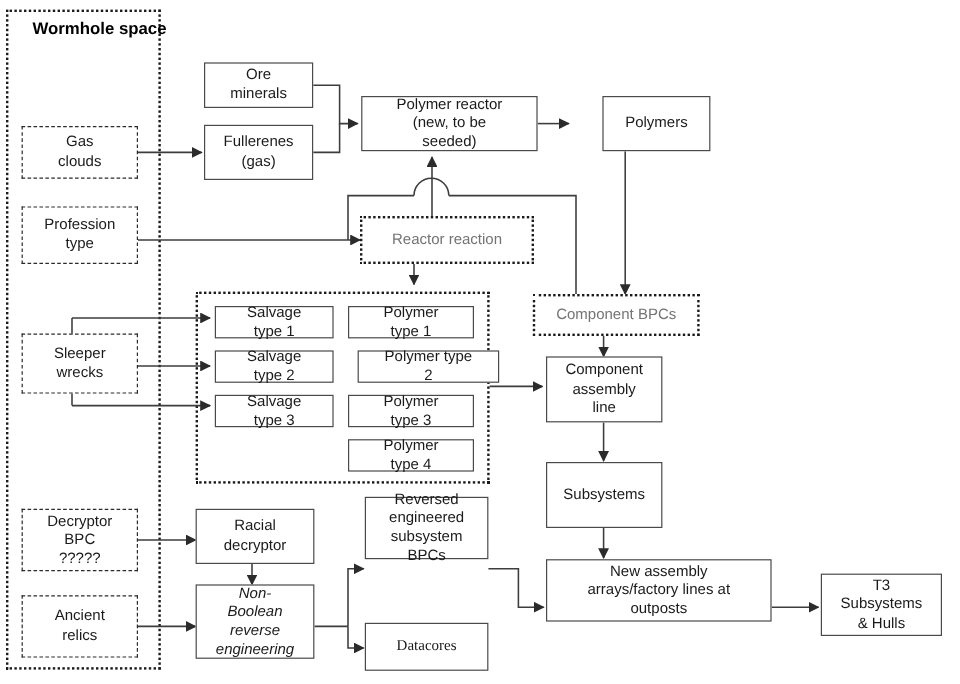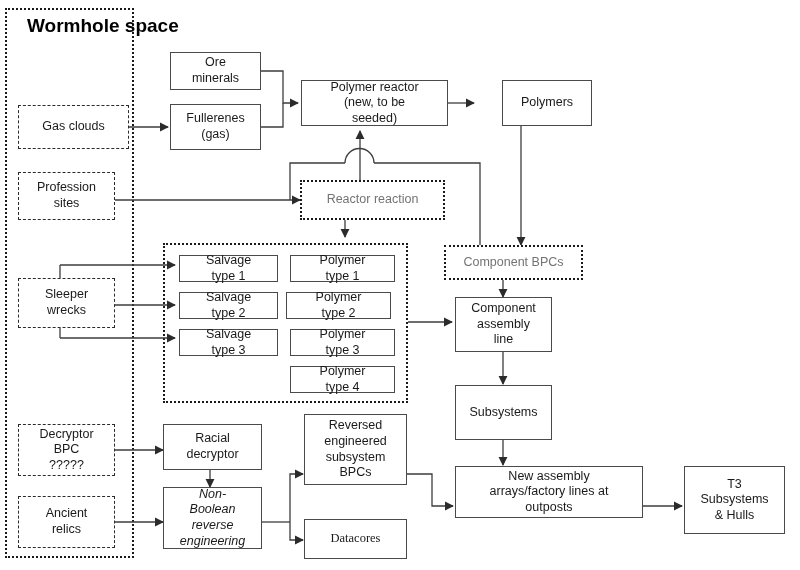--- a/index.html
+++ b/index.html
@@ -52,21 +52,21 @@
     text-align: center;
     color: #737373;
     font-size: 12.5px;
     line-height: 1.25;
     background: #ffffff;
     z-index: 5;
   }
   .group-label {
     position: absolute;
     font-weight: bold;
-    font-size: 19px;
+    font-size: 14px;
     color: #000000;
     z-index: 6;
   }
   .italic {
     font-style: italic;
   }
   svg.wires {
     position: absolute;
     left: 0;
     top: 0;
@@ -139,23 +139,23 @@
       <path d="M 262 522 L 290 522"></path>
       <path d="M 290 522 L 290 474 L 303 474" marker-end="url(#ah)"></path>
       <path d="M 290 522 L 290 540 L 303 540" marker-end="url(#ah)"></path>
 
       <path d="M 407 474 L 432 474 L 432 506 L 453 506" marker-end="url(#ah)"></path>
 
       <path d="M 643 506 L 682 506" marker-end="url(#ah)"></path>
     </g>
   </svg>
 
-  <div class="node dashed" style="left:18px; top:105px; width:111px; height:44px;">Gas clouds</div>
+  <div class="node dashed" style="left:18px; top:105px; width:97px; height:44px;">Gas clouds</div>
 
-  <div class="node dashed" style="left:18px; top:172px; width:97px; height:48px;">Profession sites</div>
+  <div class="node dashed" style="left:18px; top:172px; width:97px; height:48px;">Profession type</div>
 
   <div class="node dashed" style="left:18px; top:278px; width:97px; height:50px;">Sleeper wrecks</div>
 
   <div class="node dashed" style="left:18px; top:424px; width:97px; height:52px;">Decryptor BPC ?????</div>
 
   <div class="node dashed" style="left:18px; top:496px; width:97px; height:52px;">Ancient relics</div>
 
   <div class="node solid" style="left:170px; top:52px; width:91px; height:38px;">Ore minerals</div>
 
   <div class="node solid" style="left:170px; top:104px; width:91px; height:46px;">Fullerenes (gas)</div>
@@ -166,33 +166,33 @@
 
   <div class="dotted-node" style="left:300px; top:180px; width:145px; height:40px;">Reactor reaction</div>
 
   <div class="dotted-node" style="left:444px; top:245px; width:139px; height:35px;">Component BPCs</div>
 
   <div class="node solid" style="left:179px; top:255px; width:99px; height:27px;">Salvage type 1</div>
   <div class="node solid" style="left:179px; top:292px; width:99px; height:27px;">Salvage type 2</div>
   <div class="node solid" style="left:179px; top:329px; width:99px; height:27px;">Salvage type 3</div>
 
   <div class="node solid" style="left:290px; top:255px; width:105px; height:27px;">Polymer type 1</div>
-  <div class="node solid" style="left:286px; top:292px; width:105px; height:27px;">Polymer type 2</div>
+  <div class="node solid" style="left:298px; top:292px; width:118px; height:27px;">Polymer type 2</div>
   <div class="node solid" style="left:290px; top:329px; width:105px; height:27px;">Polymer type 3</div>
   <div class="node solid" style="left:290px; top:366px; width:105px; height:27px;">Polymer type 4</div>
 
   <div class="node solid" style="left:455px; top:297px; width:97px; height:55px;">Component assembly line</div>
 
   <div class="node solid" style="left:455px; top:385px; width:97px; height:55px;">Subsystems</div>
 
   <div class="node solid" style="left:163px; top:424px; width:99px; height:46px;">Racial decryptor</div>
 
   <div class="node solid italic" style="left:163px; top:487px; width:99px; height:62px;">Non-Boolean reverse engineering</div>
 
-  <div class="node solid" style="left:304px; top:414px; width:103px; height:71px;">Reversed engineered subsystem BPCs</div>
+  <div class="node solid" style="left:304px; top:414px; width:103px; height:52px;">Reversed engineered subsystem BPCs</div>
 
   <div class="node solid" style="left:304px; top:519px; width:103px; height:40px;font-family:Liberation Serif, serif;">Datacores</div>
 
   <div class="node solid" style="left:455px; top:466px; width:188px; height:52px;">New assembly arrays/factory lines at outposts</div>
 
-  <div class="node solid" style="left:684px; top:466px; width:101px; height:68px;">T3 Subsystems &amp; Hulls</div>
+  <div class="node solid" style="left:684px; top:478px; width:101px; height:52px;">T3 Subsystems &amp; Hulls</div>
 
 </div>
 
 </body></html>

